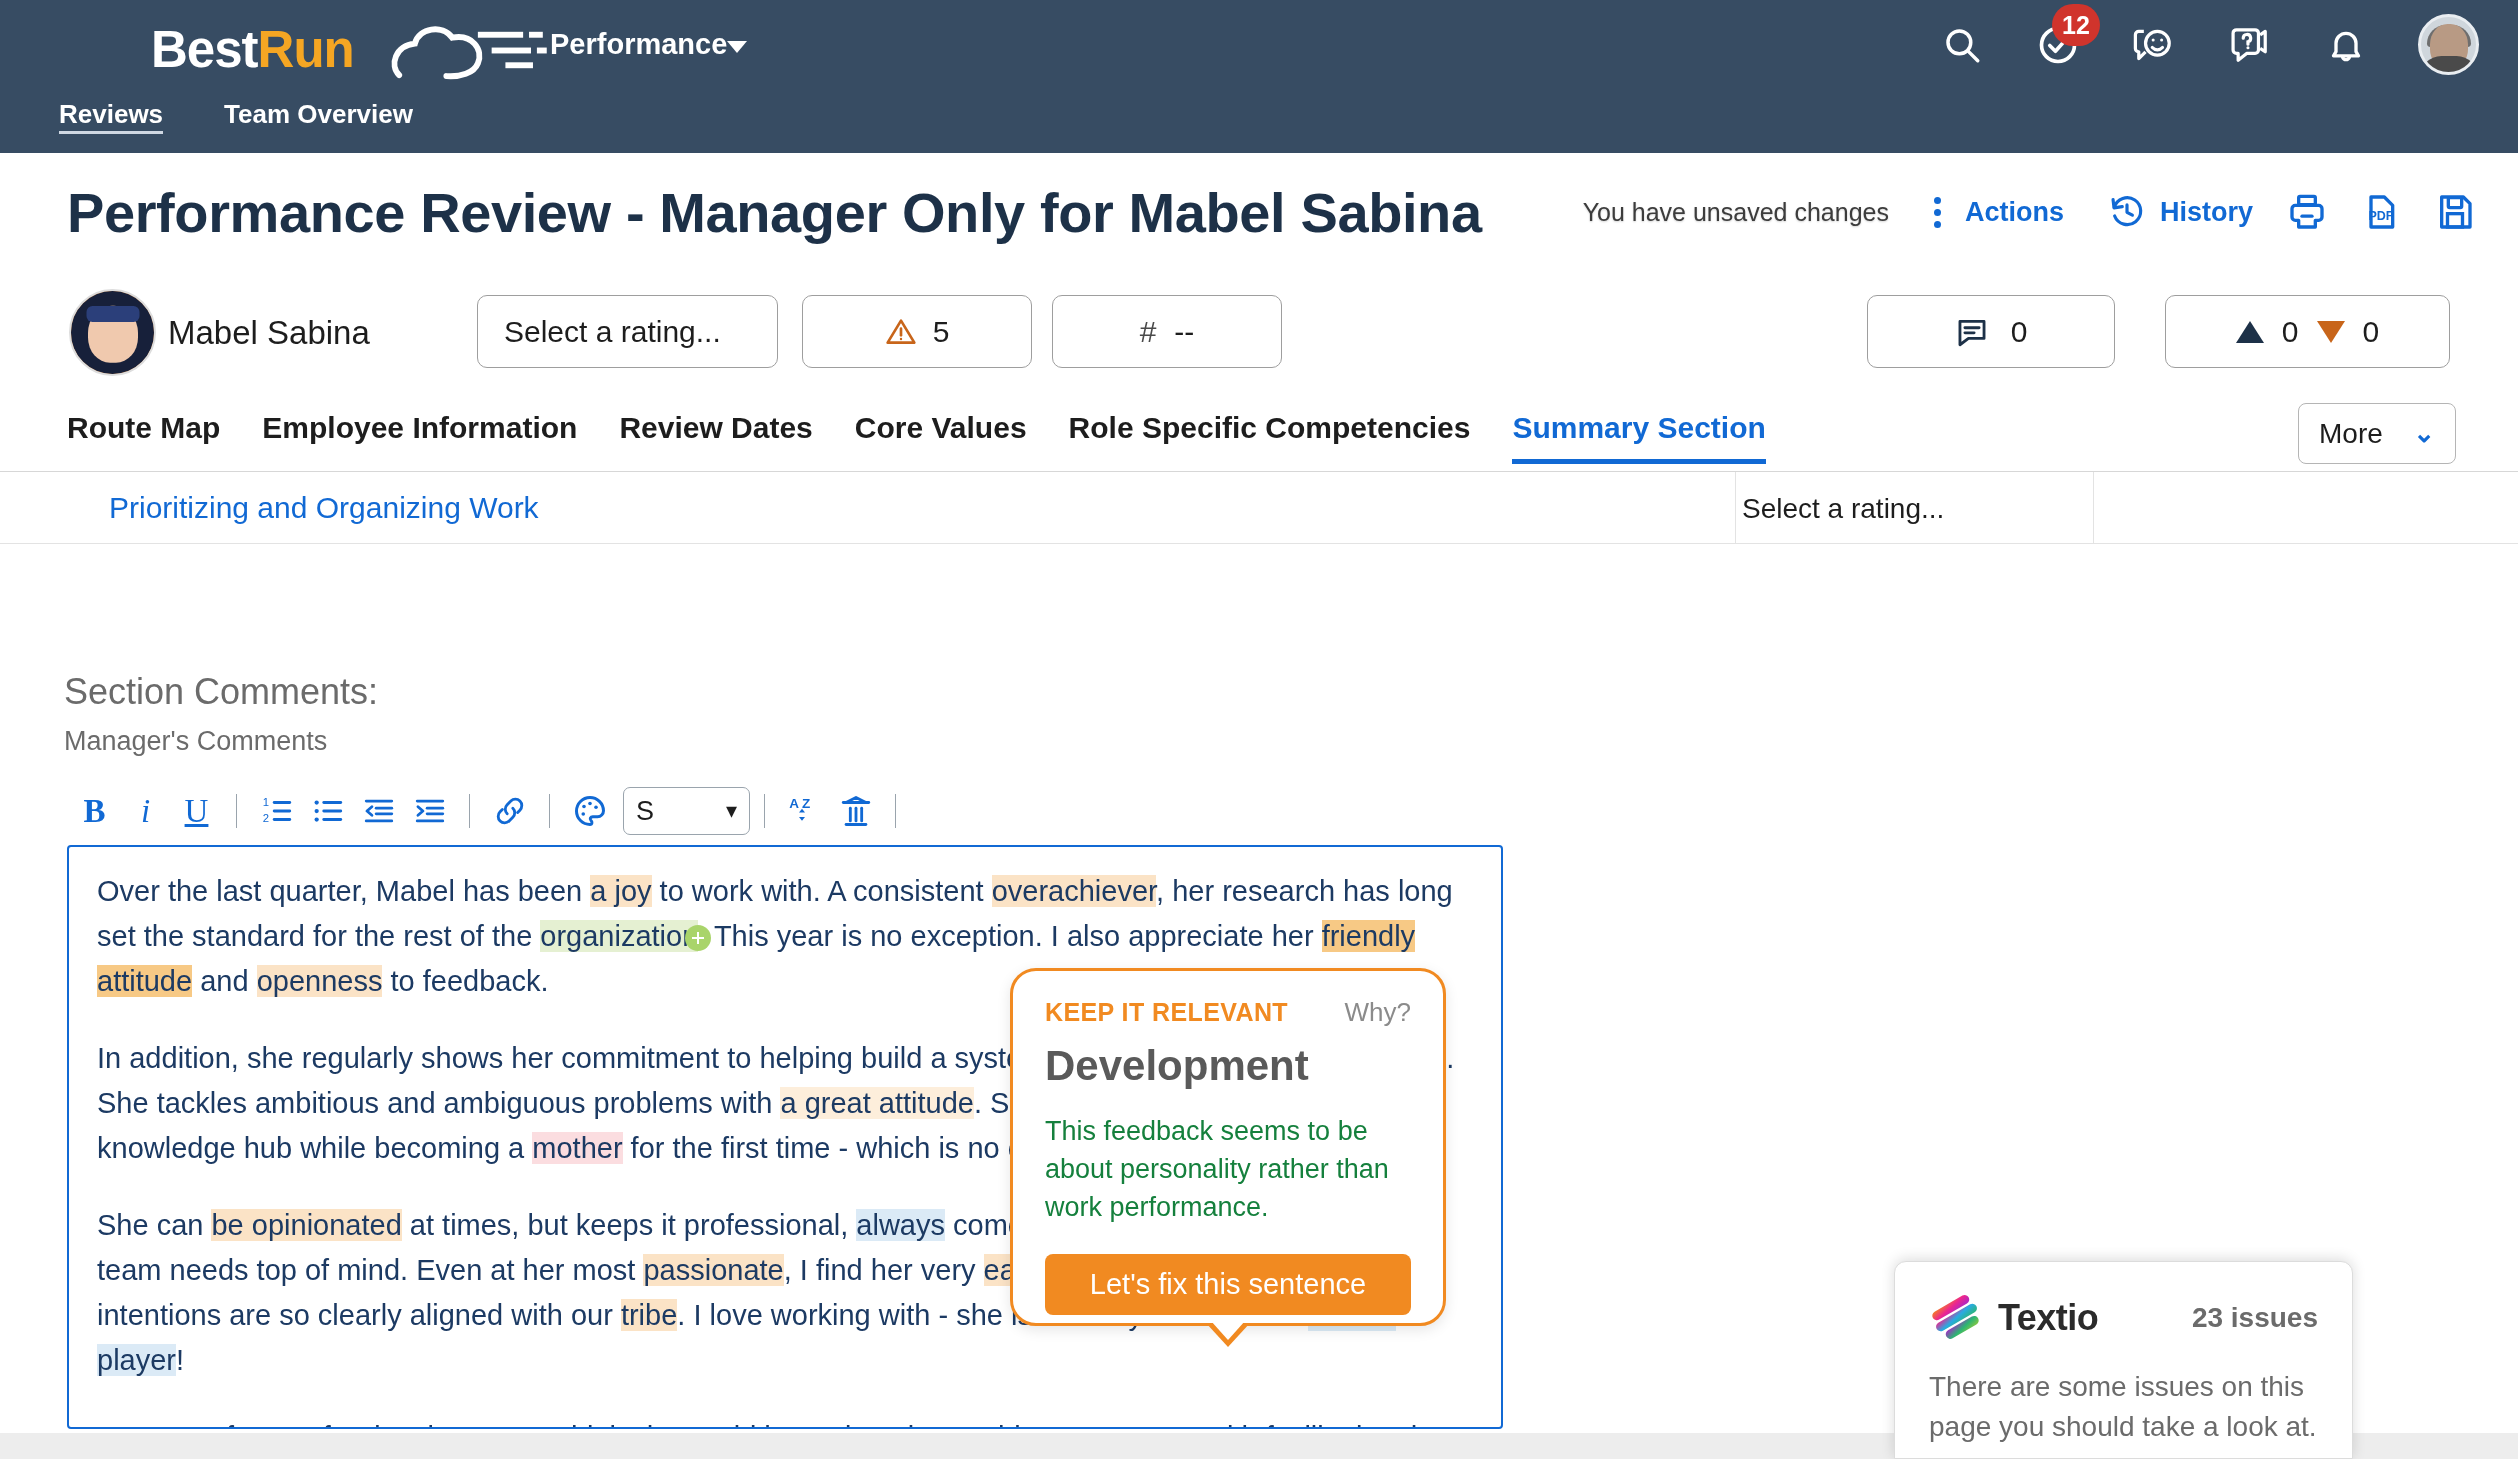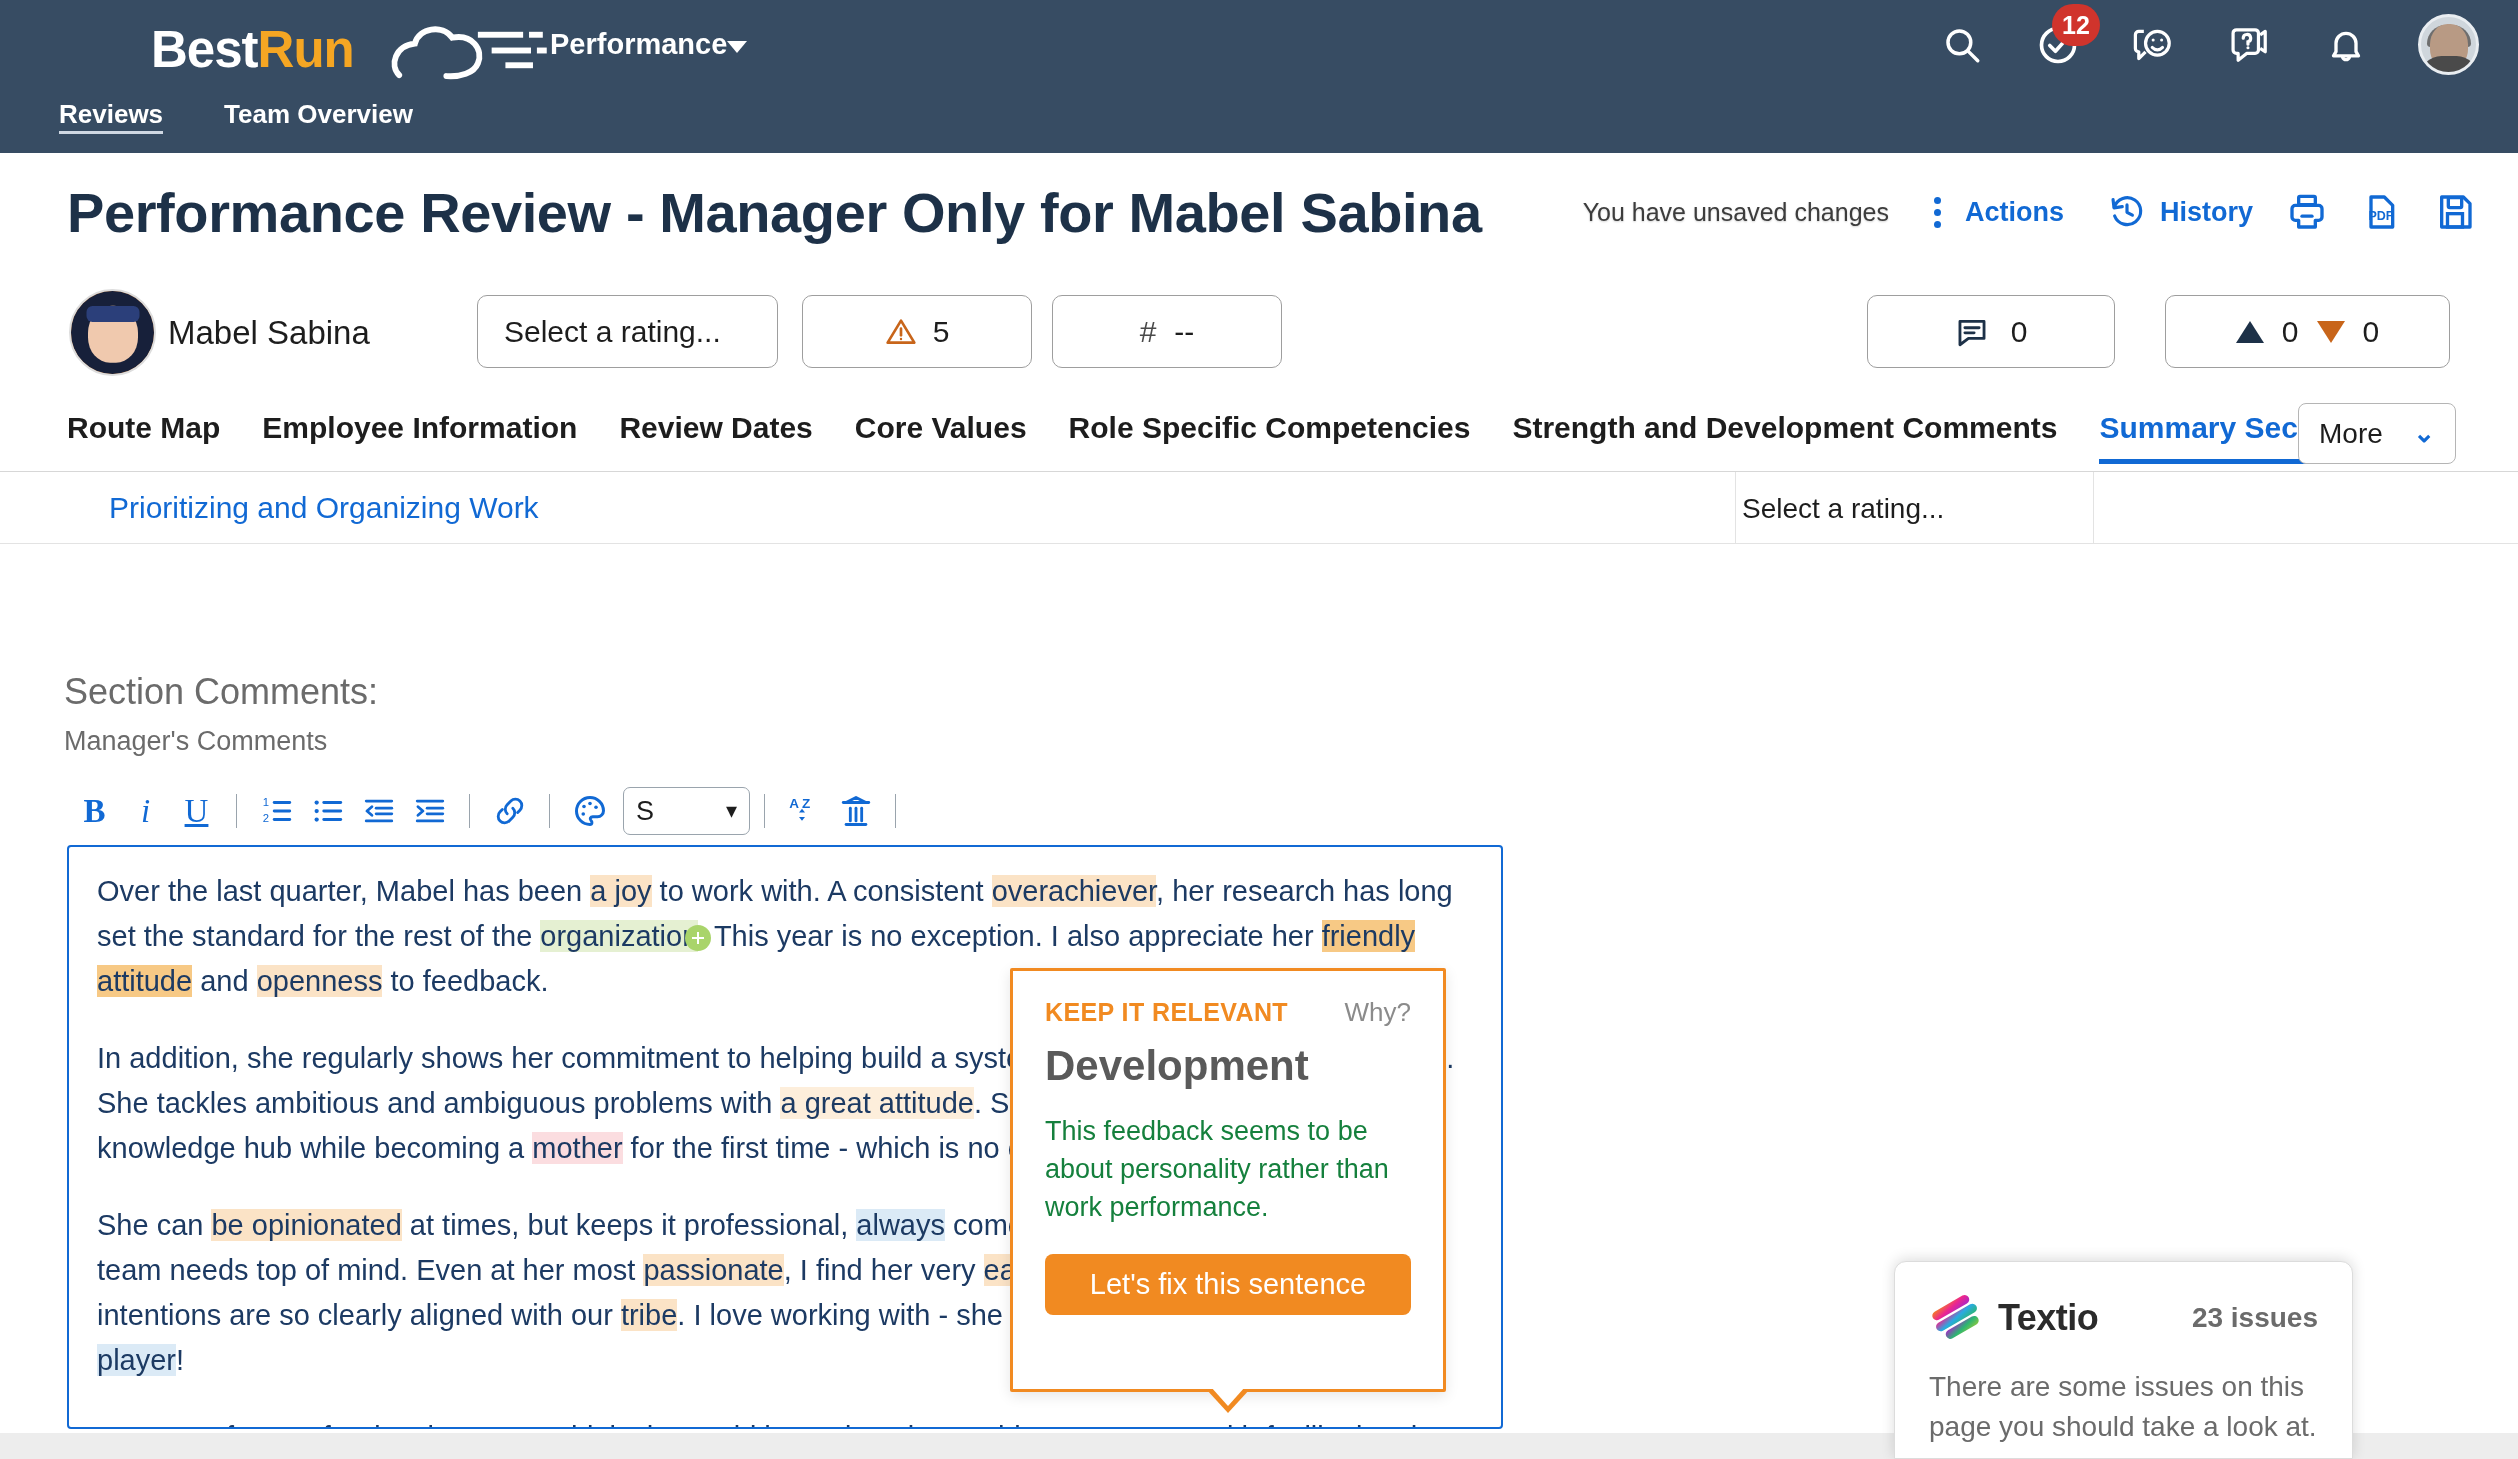--- a/index.html
+++ b/index.html
@@ -192,22 +192,22 @@
     background:#a9d46a; position:relative; vertical-align:middle; margin:0 -13px;
   }
   .dot-green::before, .dot-green::after {
     content:''; position:absolute; background:#fff;
   }
   .dot-green::before { left:7px; top:12px; width:12px; height:2px; }
   .dot-green::after  { left:12px; top:7px; width:2px; height:12px; }
 
   
   .tip {
-    position:absolute; left:1010px; top:495px; width:436px; height:424px;
-    background:#fff; border:3px solid #f18a21; border-radius:2px;
+    position:absolute; left:1010px; top:495px; width:436px; height:358px;
+    background:#fff; border:3px solid #f18a21; border-radius:26px;
     box-shadow:0 4px 14px rgba(0,0,0,0.10); padding:26px 32px;
   }
   .tip-head { display:flex; justify-content:space-between; align-items:baseline; }
   .tip-kicker { color:#f18a21; font-size:25px; font-weight:bold; letter-spacing:0.4px; }
   .tip-why { color:#8b8b8b; font-size:26px; cursor:pointer; }
   .tip-title { font-size:42px; font-weight:bold; color:#5a5a5a; margin-top:14px; }
   .tip-body { font-size:27px; line-height:38px; color:#15803d; margin-top:22px; }
   .tip-btn {
     margin-top:28px; width:100%; height:61px; border-radius:8px; background:#f18a21;
     color:#fff; font-size:29px; display:flex; align-items:center; justify-content:center;
@@ -404,21 +404,20 @@
     </div>
   </div>
 
   <div class="sec-tabs">
     <div class="sec-tab-list">
       <div class="sec-tab">Route Map</div>
       <div class="sec-tab">Employee Information</div>
       <div class="sec-tab">Review Dates</div>
       <div class="sec-tab">Core Values</div>
       <div class="sec-tab">Role Specific Competencies</div>
-      <div class="sec-tab">Strength and Development Comments</div>
       <div class="sec-tab active">Summary Section</div>
     </div>
     <div class="more-btn">
       <span>More</span>
       <span class="chev">⌄</span>
     </div>
   </div>
 
   <div class="content">
 

